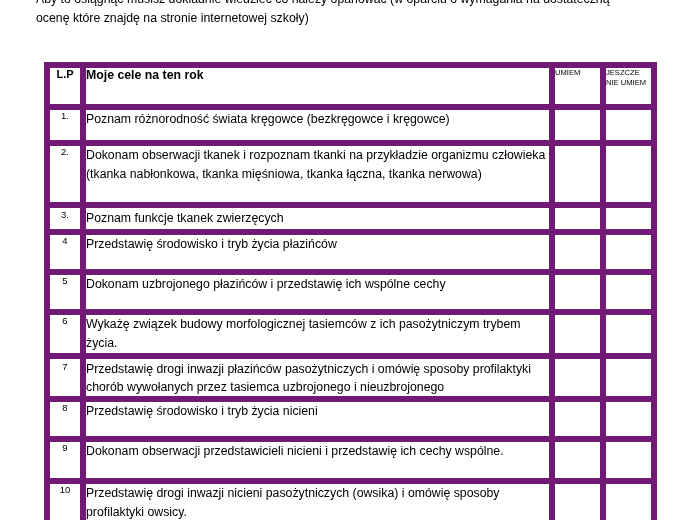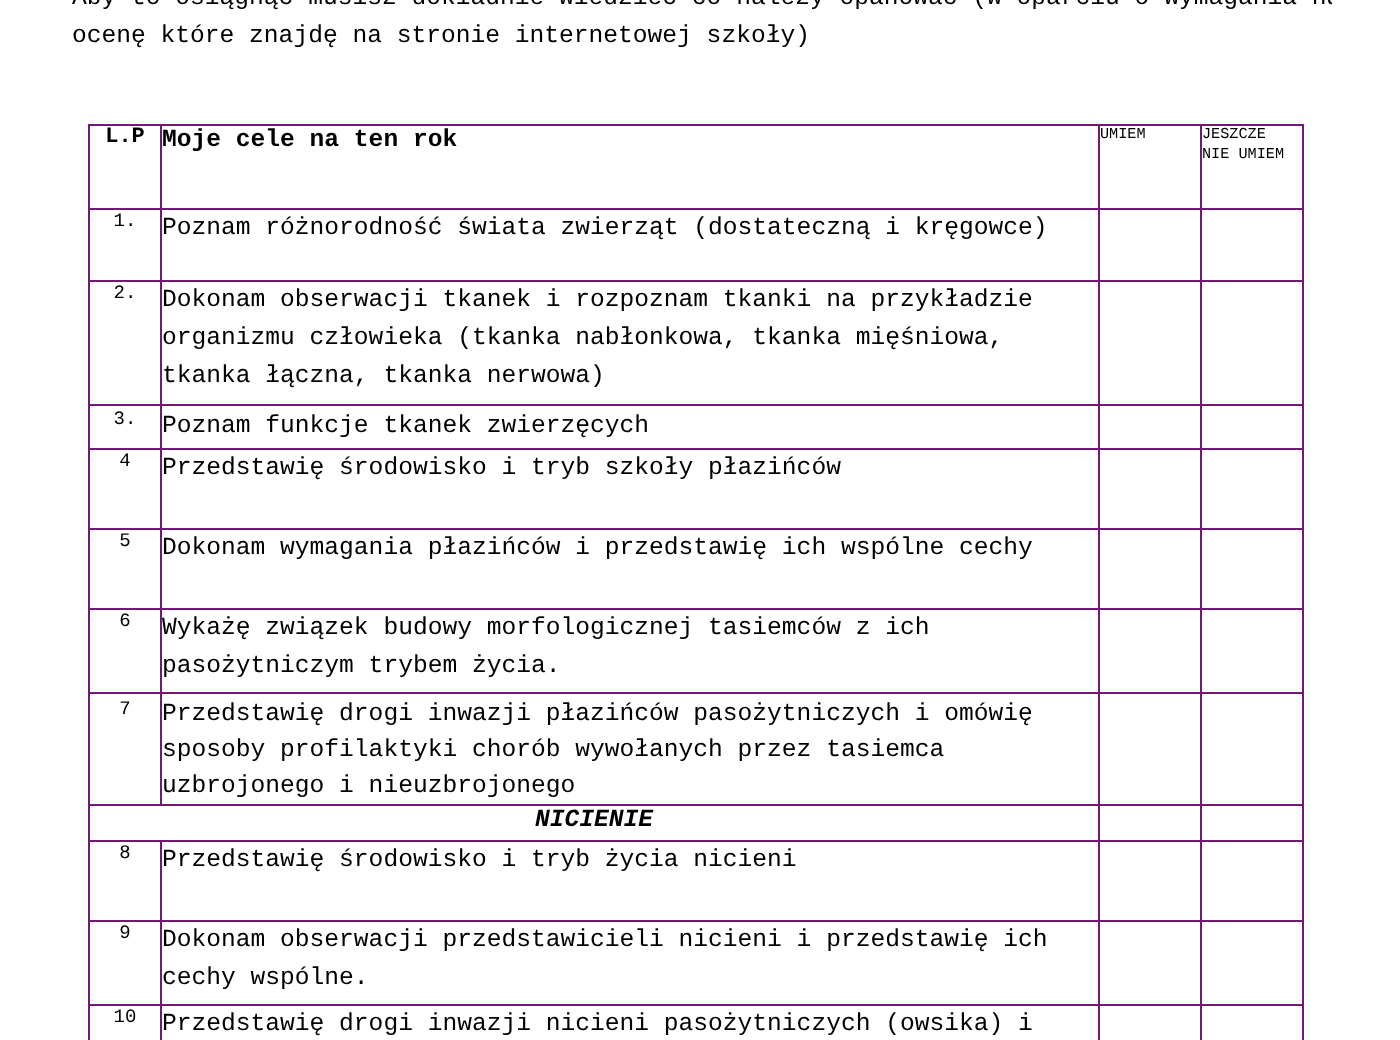--- a/index.html
+++ b/index.html
@@ -12,21 +12,20 @@
     background: #ffffff;
     font-family: "Liberation Sans", sans-serif;
     color: #000000;
     overflow: hidden;
   }
   .page {
     position: relative;
     width: 700px;
     height: 516px;
     box-sizing: border-box;
-    font-family: Liberation Mono, monospace;
   }
   .intro {
     position: absolute;
     left: 36px;
     top: -10px;
     width: 630px;
     font-size: 12.3px;
     line-height: 19px;
     color: #000;
   }
@@ -37,21 +36,21 @@
   }
   table.goals {
     position: absolute;
     left: 44px;
     top: 62px;
     width: 607px;
     border-collapse: collapse;
     table-layout: fixed;
   }
   table.goals td, table.goals th {
-    border: 1px solid #701a75;
+    border: 6px solid #701a75;
     padding: 0;
     vertical-align: top;
   }
   col.c-lp { width: 36px; }
   col.c-goal { width: 469px; }
   col.c-umiem { width: 51px; }
   col.c-nie { width: 51px; }
 
   .hdr-lp {
     text-align: center;
@@ -117,21 +116,21 @@
     <tbody>
       <tr style="height:42px;">
         <td class="hdr-lp">L.P</td>
         <td class="hdr-goal">Moje cele na  ten rok</td>
         <td class="hdr-small">UMIEM</td>
         <td class="hdr-small">JESZCZE NIE UMIEM</td>
       </tr>
 
       <tr style="height:36px;">
         <td class="num">1.</td>
-        <td class="goal">Poznam różnorodność świata zwierząt (dostateczną i kręgowce)</td>
+        <td class="goal">Poznam różnorodność świata kręgowce (bezkręgowce i kręgowce)</td>
         <td class="cell-blank"></td>
         <td class="cell-blank"></td>
       </tr>
 
       <tr style="height:62px;">
         <td class="num">2.</td>
         <td class="goal">Dokonam obserwacji tkanek i rozpoznam tkanki na przykładzie organizmu człowieka (tkanka nabłonkowa, tkanka mięśniowa, tkanka łączna, tkanka nerwowa)</td>
         <td class="cell-blank"></td>
         <td class="cell-blank"></td>
       </tr>
@@ -139,51 +138,46 @@
       <tr style="height:20px;">
         <td class="num" style="padding-top:1px;">3.</td>
         <td class="goal" style="padding-top:1px;padding-bottom:1px;margin-left:15px;">Poznam funkcje tkanek zwierzęcych</td>
         <td class="cell-blank"></td>
         <td class="cell-blank"></td>
       </tr>
 
 
       <tr style="height:40px;">
         <td class="num">4</td>
-        <td class="goal">Przedstawię środowisko i tryb szkoły płazińców</td>
+        <td class="goal">Przedstawię środowisko i tryb życia płazińców</td>
         <td class="cell-blank"></td>
         <td class="cell-blank"></td>
       </tr>
 
       <tr style="height:40px;">
         <td class="num">5</td>
-        <td class="goal">Dokonam wymagania płazińców i przedstawię ich wspólne cechy</td>
+        <td class="goal">Dokonam uzbrojonego płazińców i przedstawię ich wspólne cechy</td>
         <td class="cell-blank"></td>
         <td class="cell-blank"></td>
       </tr>
 
       <tr style="height:42px;">
         <td class="num">6</td>
         <td class="goal">Wykażę związek budowy morfologicznej tasiemców z ich pasożytniczym trybem życia.</td>
         <td class="cell-blank"></td>
         <td class="cell-blank"></td>
       </tr>
 
       <tr style="height:40px;">
         <td class="num" style="padding-top:2px;">7</td>
         <td class="goal" style="padding-top:1px;line-height:18px;margin-left:20px;">Przedstawię drogi inwazji płazińców pasożytniczych i omówię sposoby profilaktyki chorób wywołanych przez tasiemca uzbrojonego i nieuzbrojonego</td>
         <td class="cell-blank"></td>
         <td class="cell-blank"></td>
       </tr>
 
-      <tr class="section-row" style="height:18px;">
-        <td colspan="2">NICIENIE</td>
-        <td class="cell-blank"></td>
-        <td class="cell-blank"></td>
-      </tr>
 
       <tr style="height:40px;">
         <td class="num">8</td>
         <td class="goal">Przedstawię środowisko i tryb życia nicieni</td>
         <td class="cell-blank"></td>
         <td class="cell-blank"></td>
       </tr>
 
       <tr style="height:42px;">
         <td class="num">9</td>

